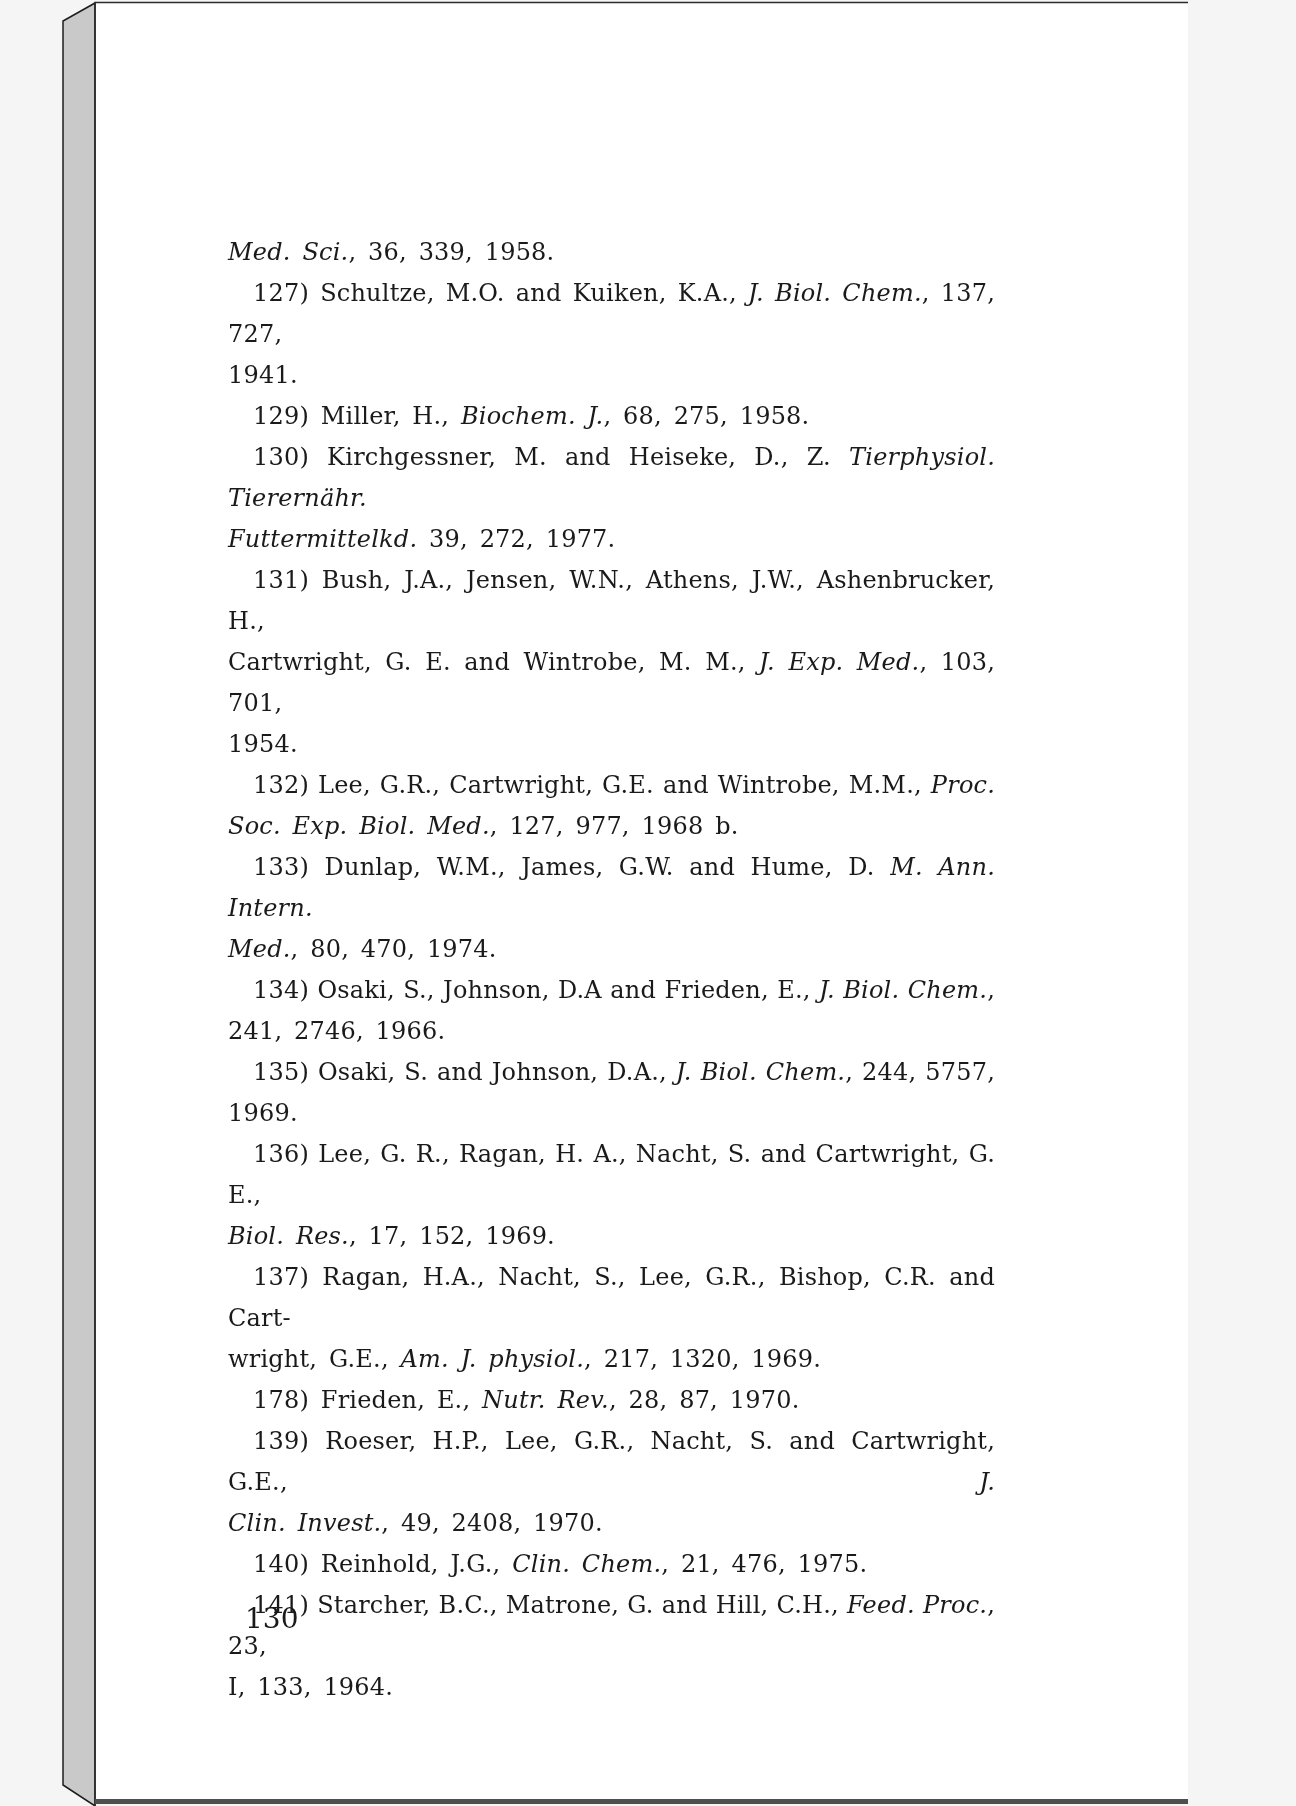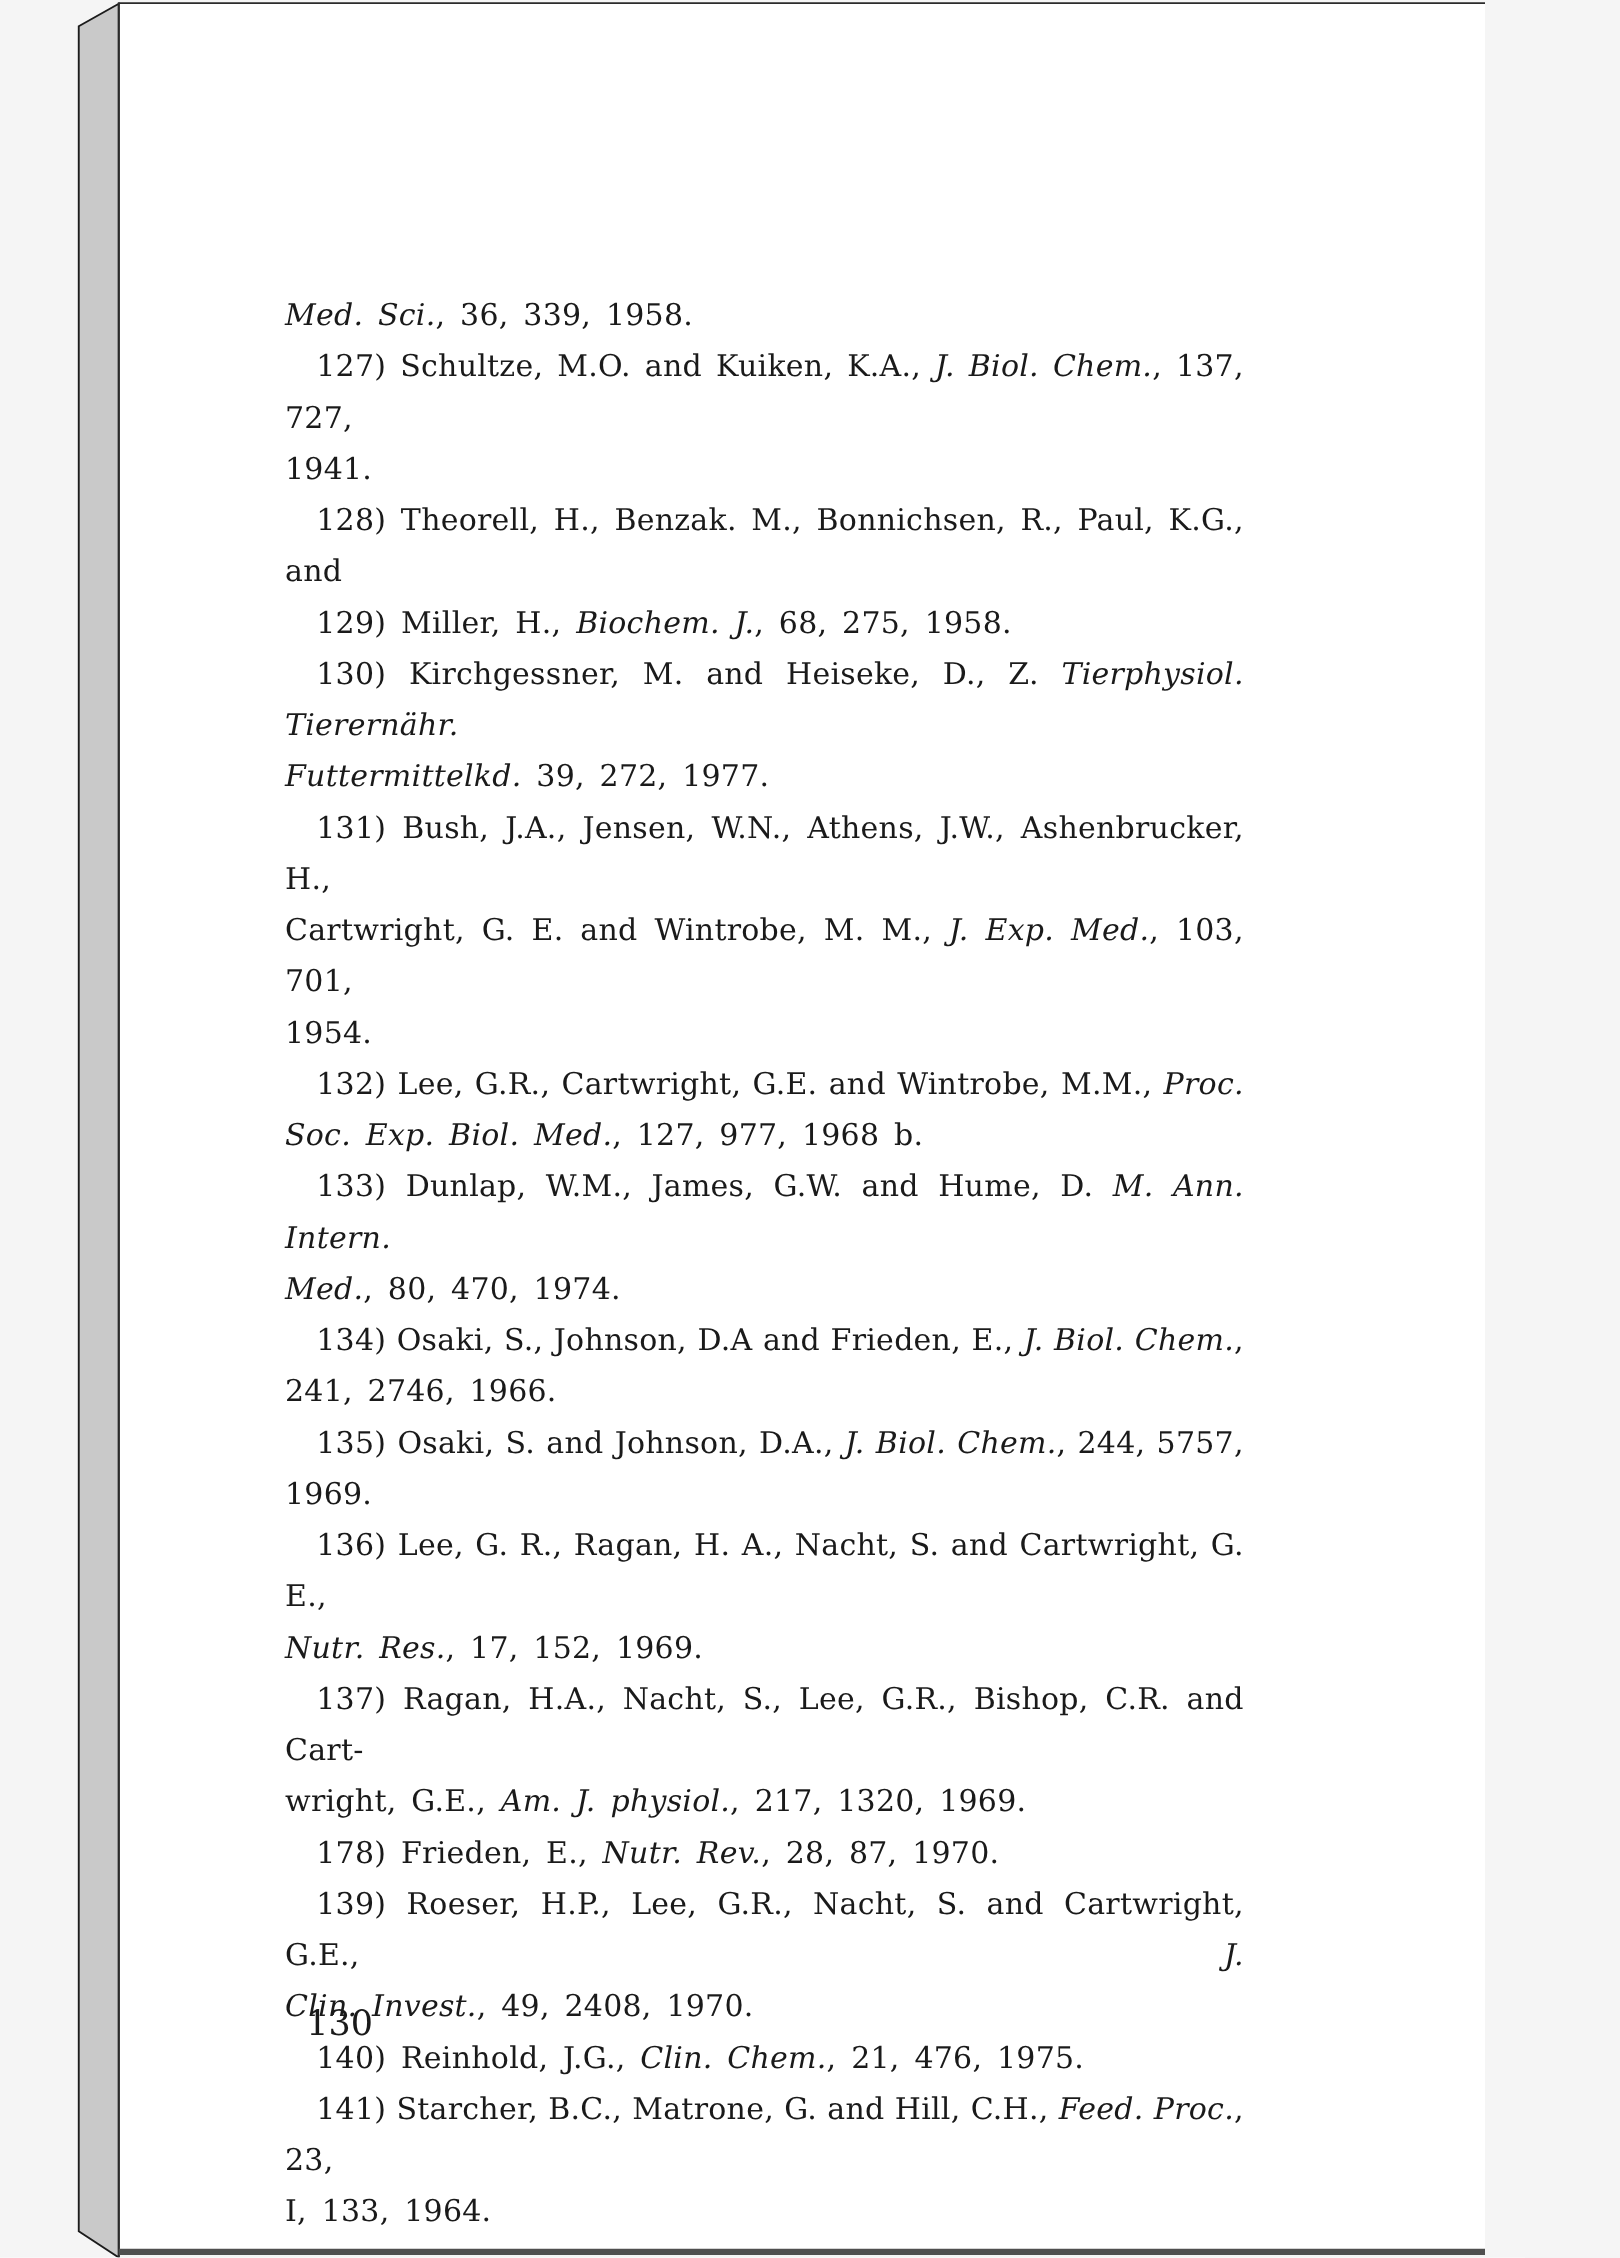--- a/index.html
+++ b/index.html
@@ -66,37 +66,36 @@
 
     <path d="M 1296,2.5 L 95,2.5 L 95,1806" stroke="#2b2b2b" stroke-width="1.5" fill="none"></path>
 
     <rect x="95" y="1799" width="1201" height="5" fill="#4f4f4f"></rect>
   </svg>
 
   <div class="refs">
       <div class="ref-line"><span class="it">Med. Sci.</span><span>, 36, 339, 1958.</span></div>
       <div class="ref-line indent justify"><span>127) Schultze, M.O. and Kuiken, K.A., </span><span class="it">J. Biol. Chem.</span><span>, 137, 727,</span></div>
       <div class="ref-line"><span>1941.</span></div>
-      <div class="ref-line indent justify"><span>128) Theorell, H., Benzak. M., Bonnichsen, R., Paul, K.G., and</span></div>
       <div class="ref-line indent"><span>129) Miller, H., </span><span class="it">Biochem. J.</span><span>, 68, 275, 1958.</span></div>
       <div class="ref-line indent justify"><span>130) Kirchgessner, M. and Heiseke, D., Z. </span><span class="it">Tierphysiol. Tierernähr.</span></div>
       <div class="ref-line"><span class="it">Futtermittelkd.</span><span> 39, 272, 1977.</span></div>
       <div class="ref-line indent justify"><span>131) Bush, J.A., Jensen, W.N., Athens, J.W., Ashenbrucker, H.,</span></div>
       <div class="ref-line justify"><span>Cartwright, G. E. and Wintrobe, M. M., </span><span class="it">J. Exp. Med.</span><span>, 103, 701,</span></div>
       <div class="ref-line"><span>1954.</span></div>
       <div class="ref-line indent justify"><span>132) Lee, G.R., Cartwright, G.E. and Wintrobe, M.M., </span><span class="it">Proc.</span></div>
       <div class="ref-line"><span class="it">Soc. Exp. Biol. Med.</span><span>, 127, 977, 1968 b.</span></div>
       <div class="ref-line indent justify"><span>133) Dunlap, W.M., James, G.W. and Hume, D. </span><span class="it">M. Ann. Intern.</span></div>
       <div class="ref-line"><span class="it">Med.</span><span>, 80, 470, 1974.</span></div>
       <div class="ref-line indent justify"><span>134) Osaki, S., Johnson, D.A and Frieden, E., </span><span class="it">J. Biol. Chem.</span><span>,</span></div>
       <div class="ref-line"><span>241, 2746, 1966.</span></div>
       <div class="ref-line indent justify"><span>135) Osaki, S. and Johnson, D.A., </span><span class="it">J. Biol. Chem.</span><span>, 244, 5757,</span></div>
       <div class="ref-line"><span>1969.</span></div>
       <div class="ref-line indent justify"><span>136) Lee, G. R., Ragan, H. A., Nacht, S. and Cartwright, G. E.,</span></div>
-      <div class="ref-line"><span class="it">Nutr. Res.</span><span>, 17, 152, 1969.</span></div>
+      <div class="ref-line"><span class="it">Biol. Res.</span><span>, 17, 152, 1969.</span></div>
       <div class="ref-line indent justify"><span>137) Ragan, H.A., Nacht, S., Lee, G.R., Bishop, C.R. and Cart-</span></div>
       <div class="ref-line"><span>wright, G.E., </span><span class="it">Am. J. physiol.</span><span>, 217, 1320, 1969.</span></div>
       <div class="ref-line indent"><span>178) Frieden, E., </span><span class="it">Nutr. Rev.</span><span>, 28, 87, 1970.</span></div>
       <div class="ref-line indent justify"><span>139) Roeser, H.P., Lee, G.R., Nacht, S. and Cartwright, G.E., </span><span class="it">J.</span></div>
       <div class="ref-line"><span class="it">Clin. Invest.</span><span>, 49, 2408, 1970.</span></div>
       <div class="ref-line indent"><span>140) Reinhold, J.G., </span><span class="it">Clin. Chem.</span><span>, 21, 476, 1975.</span></div>
       <div class="ref-line indent justify"><span>141) Starcher, B.C., Matrone, G. and Hill, C.H., </span><span class="it">Feed. Proc.</span><span>, 23,</span></div>
       <div class="ref-line"><span>I, 133, 1964.</span></div>
     </div>
 

